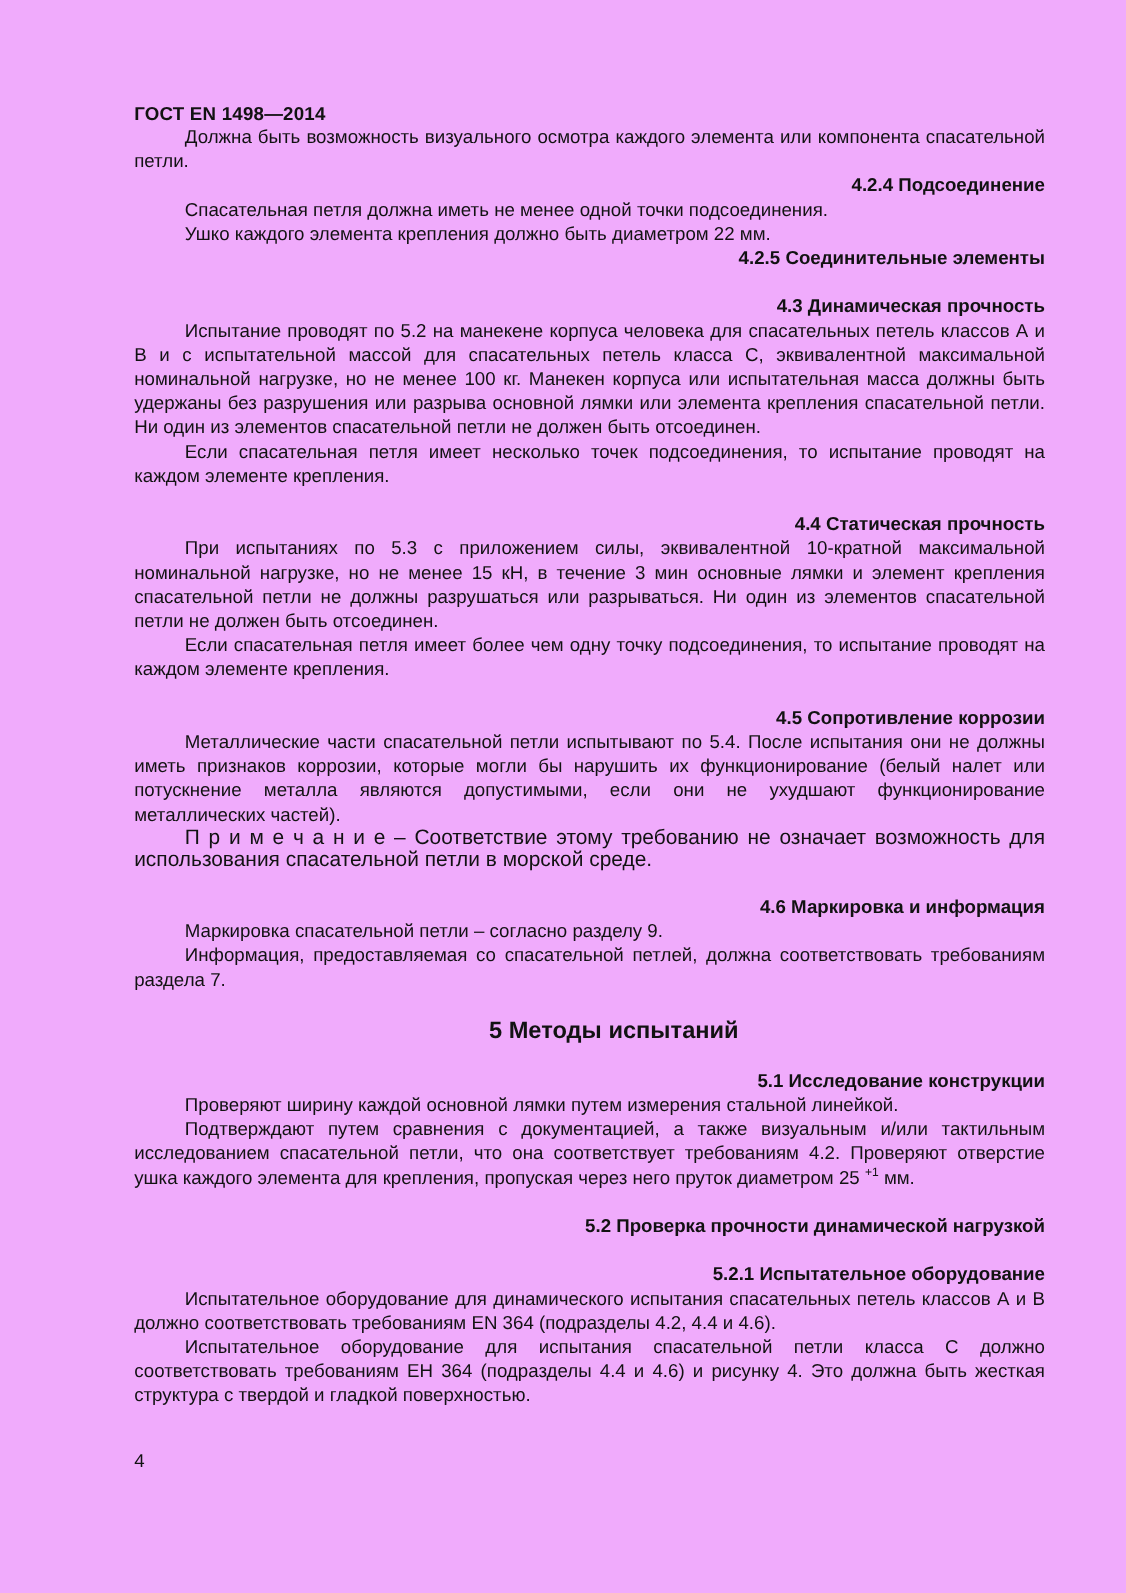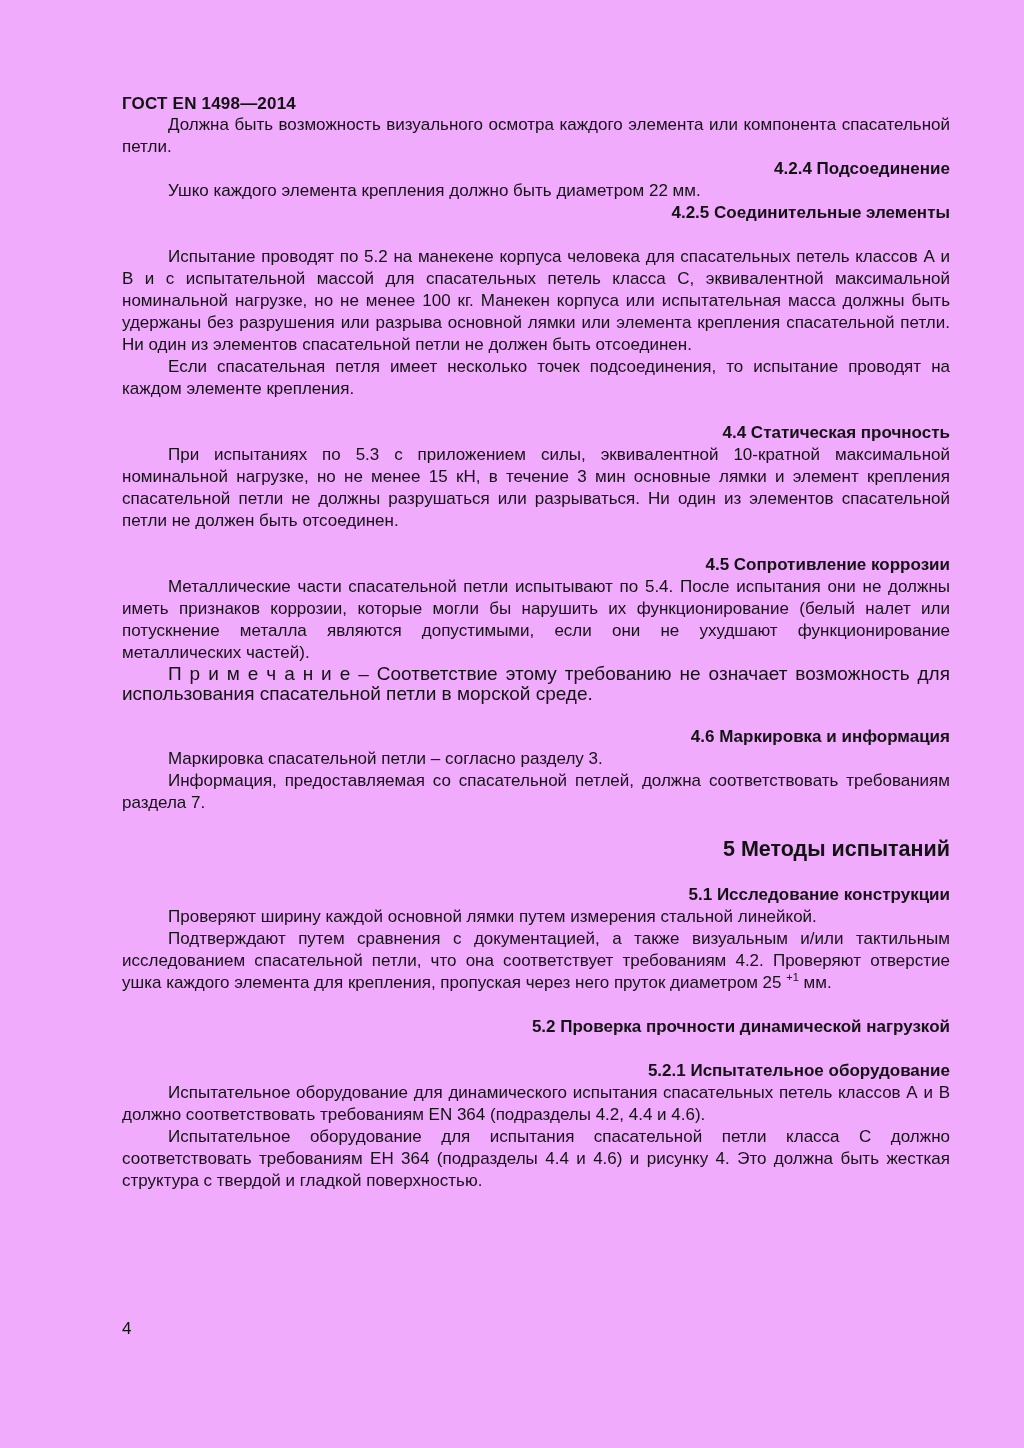--- a/index.html
+++ b/index.html
@@ -41,21 +41,21 @@
     line-height: 22px;
     font-weight: bold;
     text-indent: 46px;
     text-align: right;
   }
   .h2 {
     font-size: 21.5px;
     line-height: 26px;
     font-weight: bold;
     text-indent: 44px;
-    text-align: right;
+    text-align: center;
   }
   .note {
     font-size: 19px;
     line-height: 20px;
     text-align: justify;
     text-indent: 46px;
   }
   .gap { height: 22px; }
   .p sup {
     font-size: 11px;
@@ -72,35 +72,38 @@
 </style>
 </head>
 <body>
 
 <div class="page">
   <div class="content">
     <p class="doc-header">ГОСТ EN 1498—2014</p>
     <div id="blocks">
         <p class="p">Должна быть возможность визуального осмотра каждого элемента или компонента спасательной петли.</p>
         <p class="h3">4.2.4 Подсоединение</p>
+        <p class="p">Спасательная петля должна иметь не менее одной точки подсоединения.</p>
         <p class="p">Ушко каждого элемента крепления должно быть диаметром 22 мм.</p>
         <p class="h3">4.2.5 Соединительные элементы</p>
         <div class="gap"></div>
+        <p class="h3">4.3 Динамическая прочность</p>
         <p class="p">Испытание проводят по 5.2 на манекене корпуса человека для спасательных петель классов А и В и с испытательной массой для спасательных петель класса С, эквивалентной максимальной номинальной нагрузке, но не менее 100 кг. Манекен корпуса или испытательная масса должны быть удержаны без разрушения или разрыва основной лямки или элемента крепления спасательной петли. Ни один из элементов спасательной петли не должен быть отсоединен.</p>
         <p class="p">Если спасательная петля имеет несколько точек подсоединения, то испытание проводят на каждом элементе крепления.</p>
         <div class="gap"></div>
         <p class="h3">4.4 Статическая прочность</p>
         <p class="p">При испытаниях по 5.3 с приложением силы, эквивалентной 10-кратной максимальной номинальной нагрузке, но не менее 15 кН, в течение 3 мин основные лямки и элемент крепления спасательной петли не должны разрушаться или разрываться. Ни один из элементов спасательной петли не должен быть отсоединен.</p>
+        <p class="p">Если спасательная петля имеет более чем одну точку подсоединения, то испытание проводят на каждом элементе крепления.</p>
         <div class="gap"></div>
         <p class="h3">4.5 Сопротивление коррозии</p>
         <p class="p">Металлические части спасательной петли испытывают по 5.4. После испытания они не должны иметь признаков коррозии, которые могли бы нарушить их функционирование (белый налет или потускнение металла являются допустимыми, если они не ухудшают функционирование металлических частей).</p>
         <p class="note">П р и м е ч а н и е – Соответствие этому требованию не означает возможность для использования спасательной петли в морской среде.</p>
         <div class="gap"></div>
         <p class="h3">4.6 Маркировка и информация</p>
-        <p class="p">Маркировка спасательной петли – согласно разделу 3.</p>
+        <p class="p">Маркировка спасательной петли – согласно разделу 9.</p>
         <p class="p">Информация, предоставляемая со спасательной петлей, должна соответствовать требованиям раздела 7.</p>
         <div class="gap"></div>
         <p class="h2">5 Методы испытаний</p>
         <div class="gap"></div>
         <p class="h3">5.1 Исследование конструкции</p>
         <p class="p">Проверяют ширину каждой основной лямки путем измерения стальной линейкой.</p>
         <p class="p">Подтверждают путем сравнения с документацией, а также визуальным и/или тактильным исследованием спасательной петли, что она соответствует требованиям 4.2. Проверяют отверстие ушка каждого элемента для крепления, пропуская через него пруток диаметром 25 <sup>+1</sup> мм.</p>
         <div class="gap"></div>
         <p class="h3">5.2 Проверка прочности  динамической нагрузкой</p>
         <div class="gap"></div>

